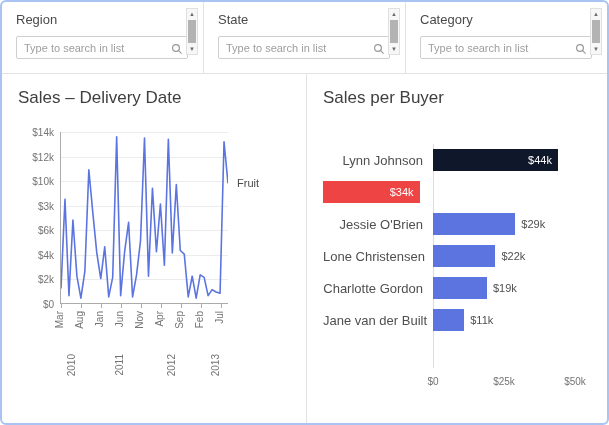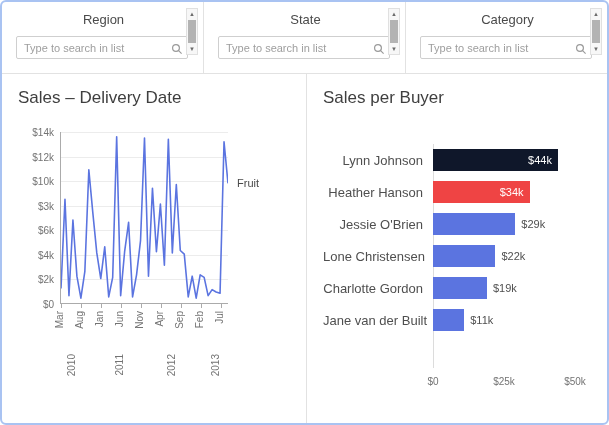--- a/index.html
+++ b/index.html
@@ -4,21 +4,21 @@
 <style>
   * { margin:0; padding:0; box-sizing:border-box; }
   html,body { background:#fff; }
   body { font-family:"Liberation Sans", sans-serif; }
   .app { position:relative; width:609px; height:425px; border:2px solid #a9c3f2; border-radius:6px; background:#fff; overflow:hidden; }
 
   
   .filters-row { display:flex; height:72px; border-bottom:1px solid #e2e2e2; }
   .filter-panel { position:relative; flex:1; border-right:1px solid #e2e2e2; padding:10px 12px 0 14px; }
   .filter-panel:last-child { border-right:none; }
-  .filter-label { font-size:13px; color:#4a4a4a; display:block;text-align:center; }
+  .filter-label { font-size:13px; color:#4a4a4a; display:block; }
   .search-box { position:relative; margin-top:9px; width:172px; height:23px; }
   .search-input { width:100%; height:100%; border:1px solid #cfcfcf; border-radius:2px; padding:0 22px 0 7px; font-size:11px; color:#555; font-family:inherit; background:#fff; }
   .search-input::placeholder { color:#9e9e9e; }
   .search-icon { position:absolute; right:5px; top:5px; }
   .scrollbar { position:absolute; top:6px; right:5px; width:12px; height:47px; background:#f7f7f7; border:1px solid #e0e0e0; display:flex; flex-direction:column; }
   .sb-btn { height:10px; display:flex; align-items:center; justify-content:center; font-size:6px; color:#6b6b6b; cursor:pointer; line-height:1; }
   .sb-thumb { flex:1; margin:1px; background:#b3b3b3; }
 
   
   .charts-row { display:flex; height:349px; }
@@ -174,21 +174,20 @@
         <div class="bar-axis-line"></div>
       <div class="bar-row">
             <div class="bar-name">Lynn Johnson</div>
             <div class="bar-track">
               <div class="bar-fill" style="width: 124.96px; background: #0f172a;">
                 <span class="bar-val inside">$44k</span>
               </div>
             </div>
           </div>
           <div class="bar-row">
-            <div class="bar-name">Heather Hanson</div>
             <div class="bar-track">
               <div class="bar-fill" style="width: 96.56px; background: #ef4444;">
                 <span class="bar-val inside">$34k</span>
               </div>
             </div>
           </div>
           <div class="bar-row">
             <div class="bar-name">Jessie O'Brien</div>
             <div class="bar-track">
               <div class="bar-fill" style="width: 82.36px; background: rgb(91, 116, 224);"></div>

